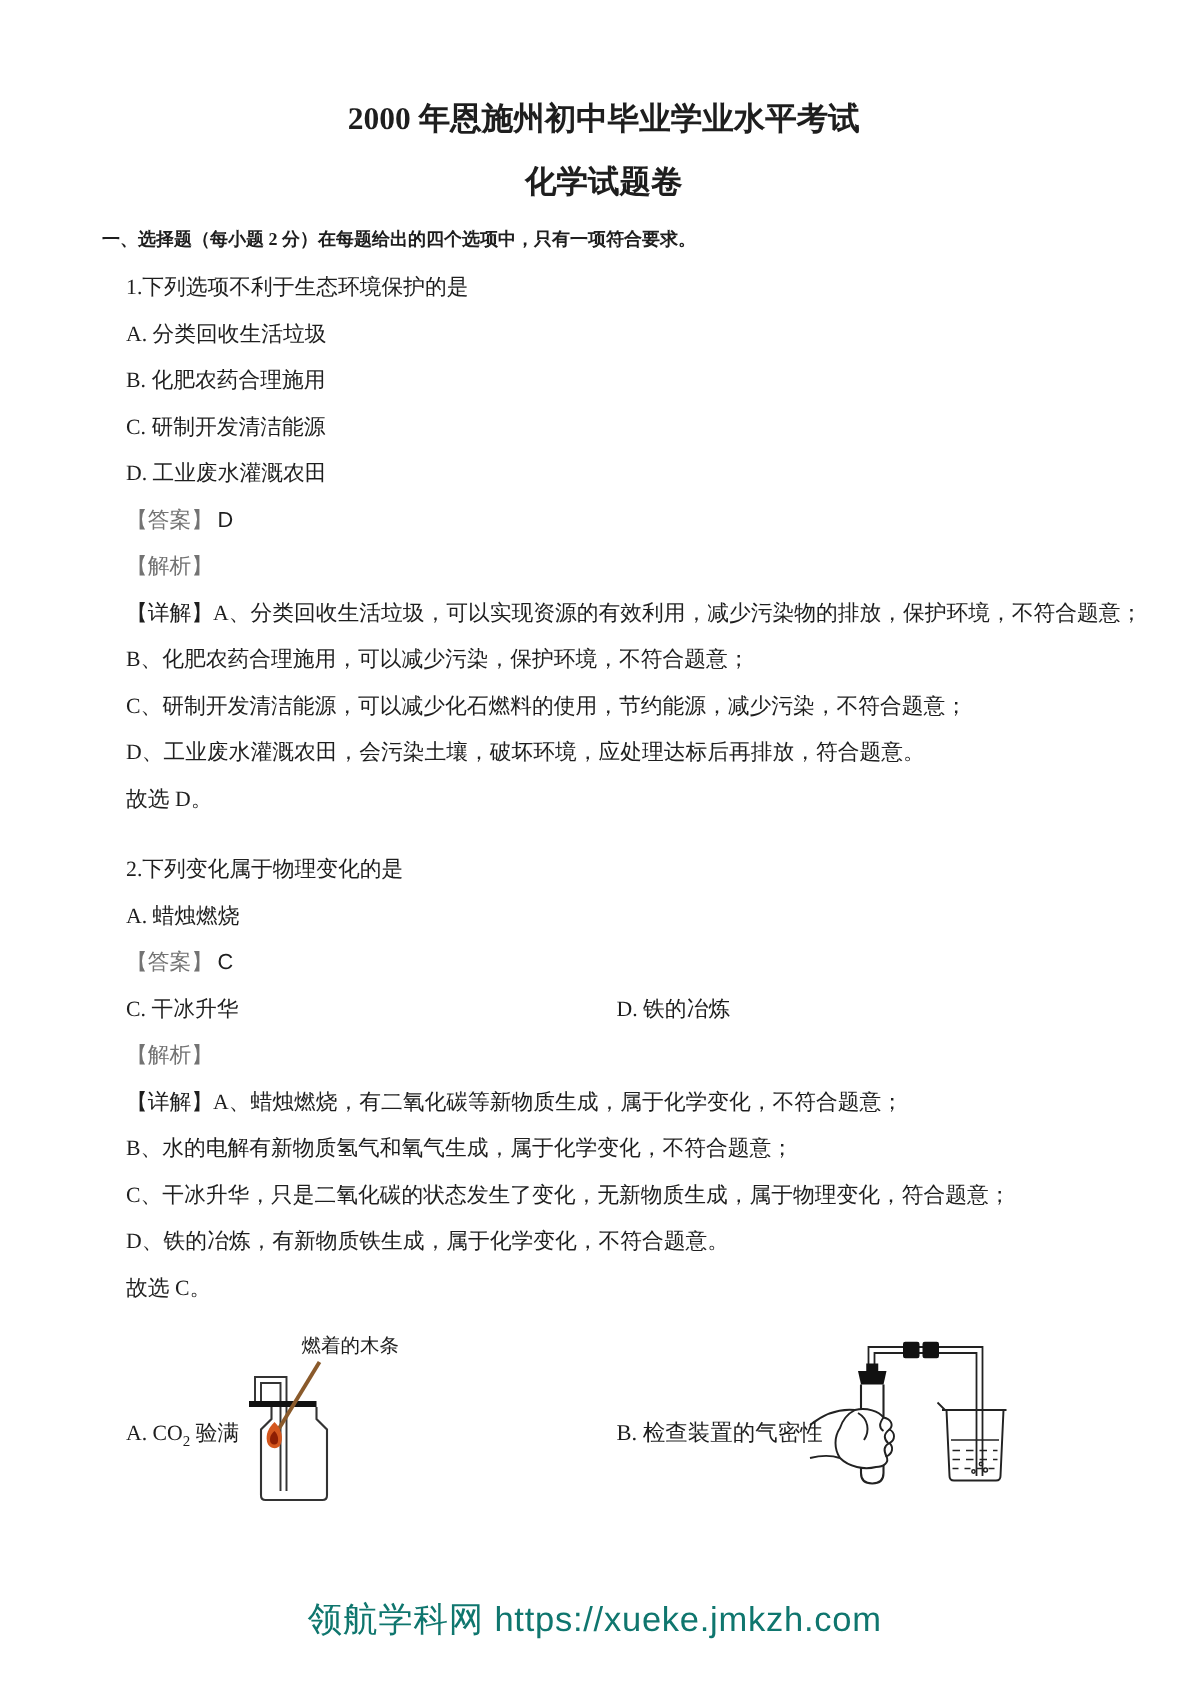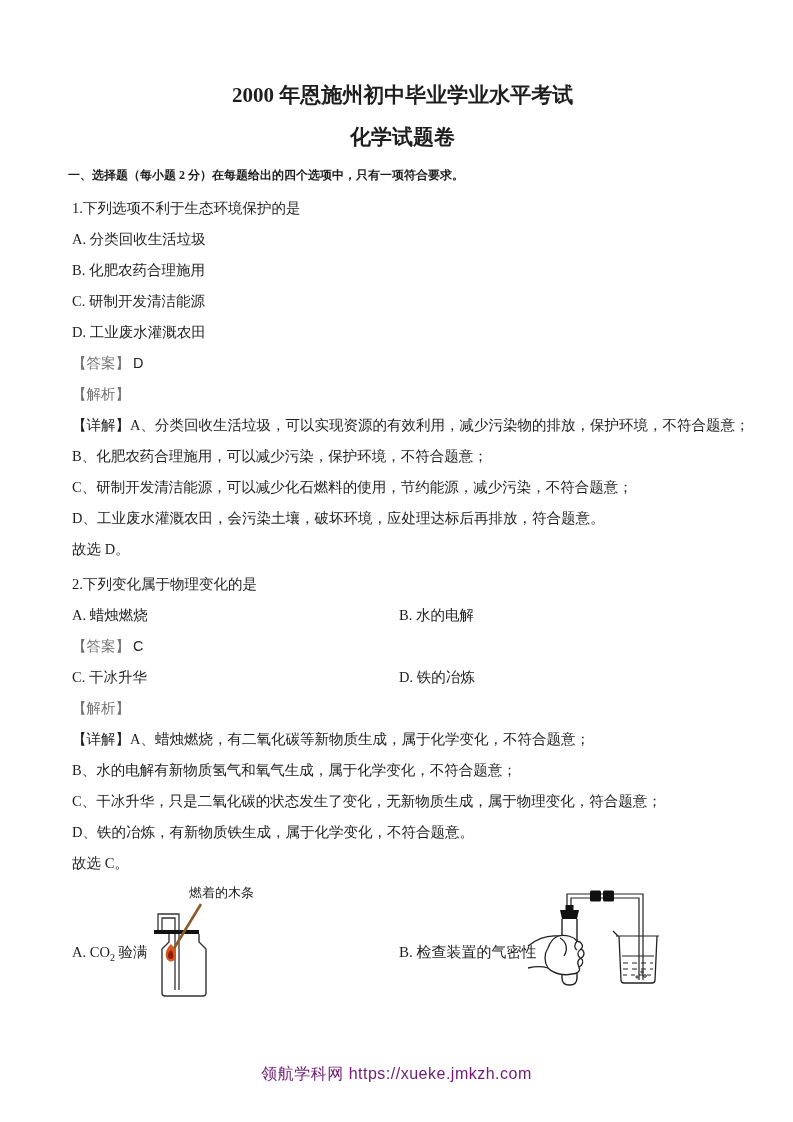--- a/index.html
+++ b/index.html
@@ -6,29 +6,29 @@
   body {
     width:793px; height:1122px;
     background:#ffffff;
     position:relative;
     font-family:"Liberation Serif","DejaVu Serif",serif;
     color:#1e1e1e;
     overflow:hidden;
   }
   .content { padding:68px 56px 0 68px; }
   .title1, .title2 {
-    margin:16px; text-align:center; font-weight:bold;
+    margin:0; text-align:center; font-weight:bold;
     font-size:21px; line-height:22px;
   }
   .title2 { margin-top:20px; }
   .section-header {
     margin:18px 0 0 0;
     font-size:12px; line-height:18px; font-weight:bold;
   }
-  .qblock { margin:4px; }
+  .qblock { margin:16px; }
   .qblock.first { margin-top:8px; }
   .ln {
     margin:0; padding:8.5px 0;
     font-size:14.5px; line-height:14px;
     white-space:nowrap;
   }
   .two-col { display:grid; grid-template-columns:327px 1fr; }
   .blue { color:#737373; }
   .ans-letter {
     font-family:"Liberation Sans","DejaVu Sans",sans-serif;
@@ -37,21 +37,21 @@
   .figures { position:relative; height:122px; margin-top:8px; }
   .fig-label { position:absolute; left:117px; top:0;  font-size:13px; line-height:14px; }
   .fig-a     { position:absolute; left:82px;  top:16px; }
   .opt-a     { position:absolute; left:0;     top:44px; font-size:14.5px; line-height:14px; }
   .fig-b     { position:absolute; left:452px; top:4px; }
   .opt-b     { position:absolute; left:327px; top:44px; font-size:15px; line-height:14px; }
   sub.small { font-size:10px; }
   .footer {
     position:absolute; left:0; top:1064px; width:100%;
     text-align:center;
-    color:#701a75; font-size:16px; letter-spacing:0.5px;
+    color:#0f766e; font-size:23px; letter-spacing:0.5px;
     font-family:"Liberation Sans","DejaVu Sans",sans-serif;
   }
 </style>
 </head>
 <body>
 
 <div class="content">
 
   <h1 class="title1">2000 年恩施州初中毕业学业水平考试</h1>
   <h1 class="title2">化学试题卷</h1>
@@ -69,21 +69,20 @@
     <p class="ln">B、化肥农药合理施用，可以减少污染，保护环境，不符合题意；</p>
     <p class="ln">C、研制开发清洁能源，可以减少化石燃料的使用，节约能源，减少污染，不符合题意；</p>
     <p class="ln">D、工业废水灌溉农田，会污染土壤，破坏环境，应处理达标后再排放，符合题意。</p>
     <p class="ln">故选 D。</p>
   </div>
 
   <div class="qblock">
     <p class="ln">2.下列变化属于物理变化的是</p>
     <p class="ln two-col">
       <span>A. 蜡烛燃烧</span>
-      <span>B. 水的电解</span>
     </p>
     <p class="ln"><span class="blue">【答案】</span><span class="ans-letter">C</span></p>
     <p class="ln two-col">
       <span>C. 干冰升华</span>
       <span>D. 铁的冶炼</span>
     </p>
     <p class="ln"><span class="blue">【解析】</span></p>
     <p class="ln">【详解】A、蜡烛燃烧，有二氧化碳等新物质生成，属于化学变化，不符合题意；</p>
     <p class="ln">B、水的电解有新物质氢气和氧气生成，属于化学变化，不符合题意；</p>
     <p class="ln">C、干冰升华，只是二氧化碳的状态发生了变化，无新物质生成，属于物理变化，符合题意；</p>

